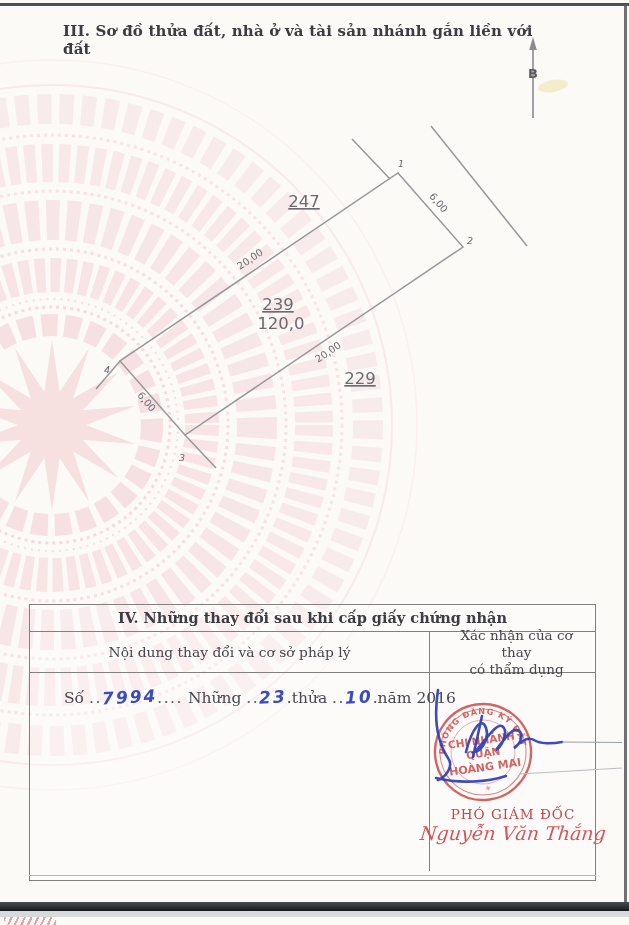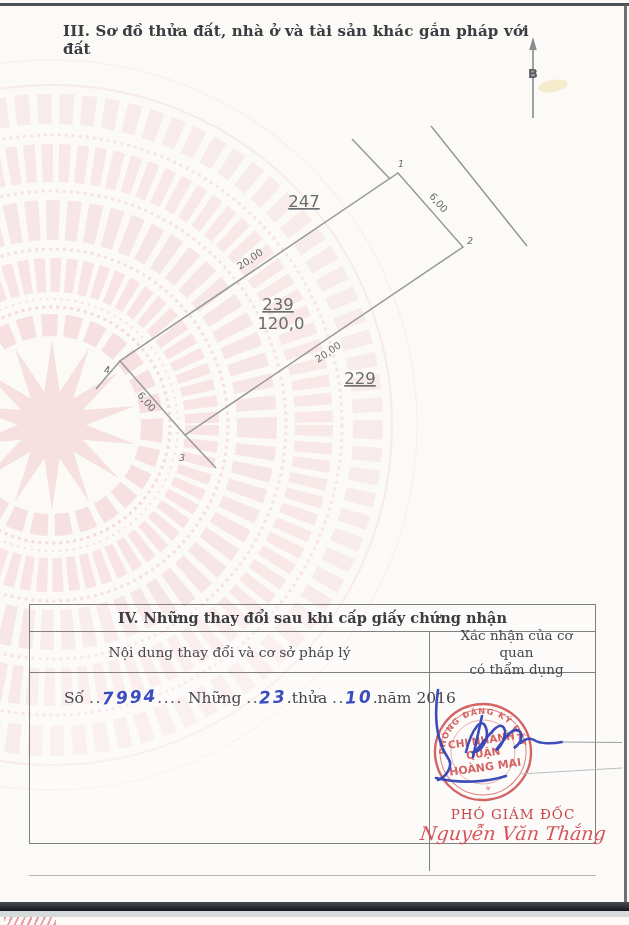--- a/index.html
+++ b/index.html
@@ -11,21 +11,21 @@
   #right-edge{left:624px;top:4px;width:3px;height:900px;background:#54585c;opacity:.85;}
   #bottom-band{left:0;top:902px;width:629px;height:9px;background:linear-gradient(#474d52,#14181c);}
   #bottom-strip{left:0;top:911px;width:629px;height:6px;background:#d7dadb;}
   #next-page-border{left:4px;top:917px;width:52px;height:8px;
     background:repeating-linear-gradient(115deg,rgba(226,112,124,.65) 0 2px,transparent 2px 6px);}
   
   #sec3-title{left:63px;top:22px;width:470px;font-size:15px;font-weight:bold;color:#3c3c42;letter-spacing:.2px;}
   
   #smudge{left:538px;top:80px;width:30px;height:12px;background:#f1e0a8;opacity:.55;border-radius:50%;transform:rotate(-10deg);}
   
-  #tbl{left:29px;top:604px;width:567px;height:240px;border:1.4px solid #80807f;box-sizing:border-box;background:rgba(255,255,255,.25);}
+  #tbl{left:29px;top:604px;width:567px;height:277px;border:1.4px solid #80807f;box-sizing:border-box;background:rgba(255,255,255,.25);}
   #tbl-shadow{left:29px;top:875px;width:567px;height:0;border-top:1px solid #b9b6b2;}
   #row-title{height:26px;line-height:26px;text-align:center;font-weight:bold;font-size:14.5px;color:#3c3c42;border-bottom:1.3px solid #80807f;}
   #row-heads{display:flex;height:40px;border-bottom:1.3px solid #80807f;gap:8px;}
   #col1-head{flex:0 0 399px;display:flex;align-items:center;justify-content:center;font-size:13.8px;color:#46464e;border-right:1.3px solid #80807f;}
   #col2-head{flex:1;display:flex;align-items:center;justify-content:center;text-align:center;font-size:13.5px;color:#46464e;line-height:17px;padding:0 6px;}
   #row-body{display:flex;height:198px;}
   #cell-content{flex:0 0 399px;border-right:1.3px solid #80807f;position:relative;}
   #cell-confirm{flex:1;position:relative;}
   
   #entry-line1{left:34px;top:14px;position:absolute;width:350px;font-size:15.5px;color:#474750;white-space:nowrap;}
@@ -64,21 +64,21 @@
       <circle r="365" stroke-width="1.5" opacity="0.18"></circle>
     </g>
   </svg>
 
   <div class="abs" id="top-edge"></div>
   <div class="abs" id="right-edge"></div>
   <div class="abs" id="bottom-band"></div>
   <div class="abs" id="bottom-strip"></div>
   <div class="abs" id="next-page-border"></div>
 
-  <div class="abs" id="sec3-title">III. Sơ đồ thửa đất, nhà ở và tài sản khác gắn pháp với đất</div>
+  <div class="abs" id="sec3-title">III. Sơ đồ thửa đất, nhà ở và tài sản nhánh gắn liền với đất</div>
 
   <div class="abs" id="smudge"></div>
 
   <svg class="abs" style="left:0;top:0;" width="629" height="500" viewBox="0 0 629 500">
 
     <g stroke="#8b8b90" fill="#8b8b90">
       <line x1="533" y1="118" x2="533" y2="48" stroke-width="1.6"></line>
       <polygon points="533,37 529.2,50 536.8,50" stroke="none"></polygon>
     </g>
     <text x="533" y="78" text-anchor="middle" font-size="13" font-weight="bold" fill="#5a5a5e">B</text>
@@ -105,21 +105,21 @@
       <text x="182" y="461" text-anchor="middle" font-size="9.5" font-style="italic">3</text>
       <text x="107" y="373" text-anchor="middle" font-size="9.5" font-style="italic">4</text>
     </g>
   </svg>
 
   <div class="abs" id="tbl">
     <div id="row-title">IV. Những thay đổi sau khi cấp giấy chứng nhận</div>
     <div id="row-heads">
       <div id="col1-head">Nội dung thay đổi và cơ sở pháp lý</div>
       <div id="col2-head">
-        <span><span>Xác nhận của cơ quan</span><br>
+        <span><span>Xác nhận của cơ thay</span><br>
         <span>có thẩm dụng</span></span>
       </div>
     </div>
     <div id="row-body">
       <div id="cell-content">
         <div id="entry-line1">
           <span>Số</span>
           <span class="dots">..</span><span class="hand">7994</span><span class="dots">....</span>
           <span>Những</span>
           <span class="dots">..</span><span class="hand">23</span><span>.thửa</span>

